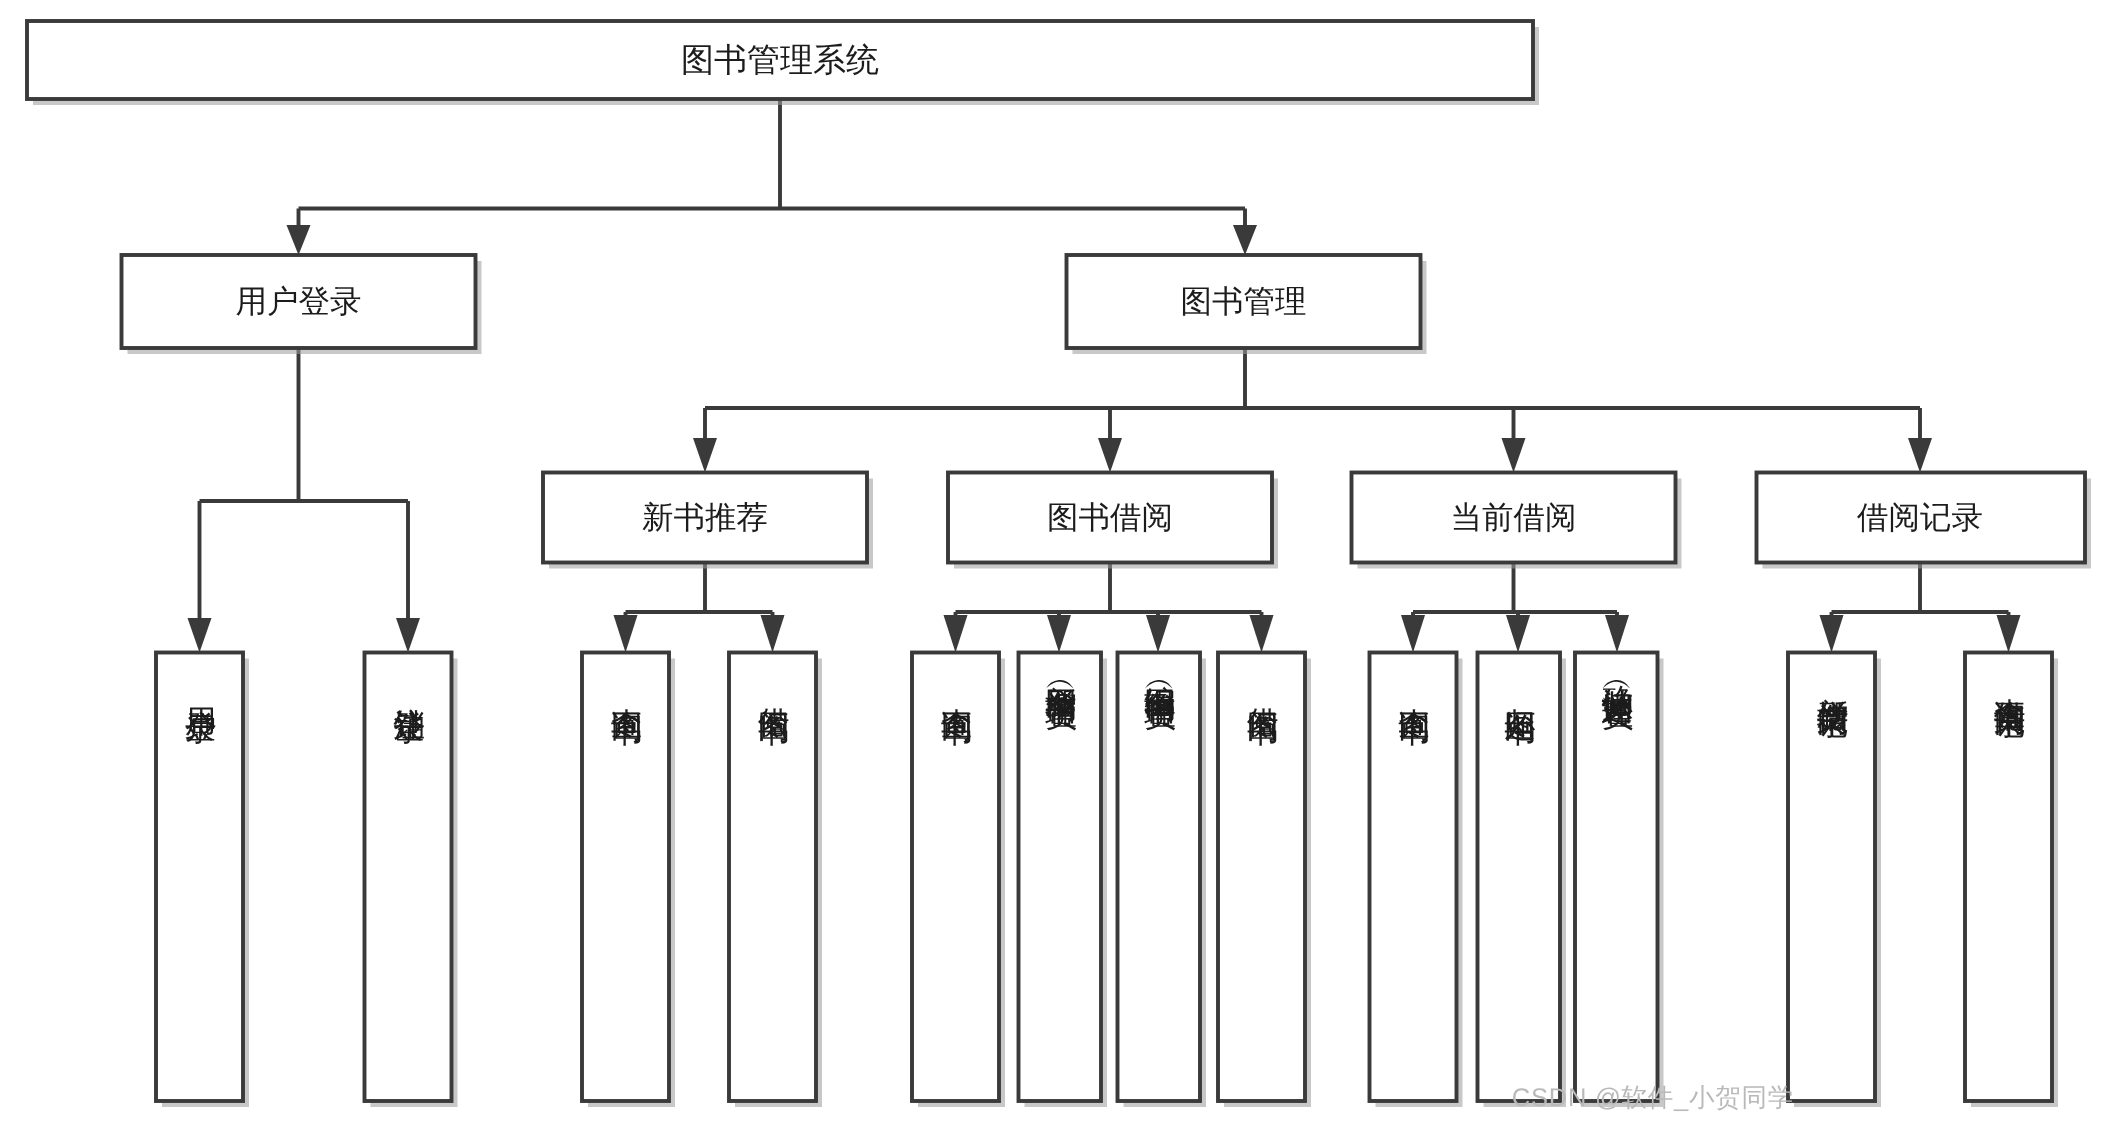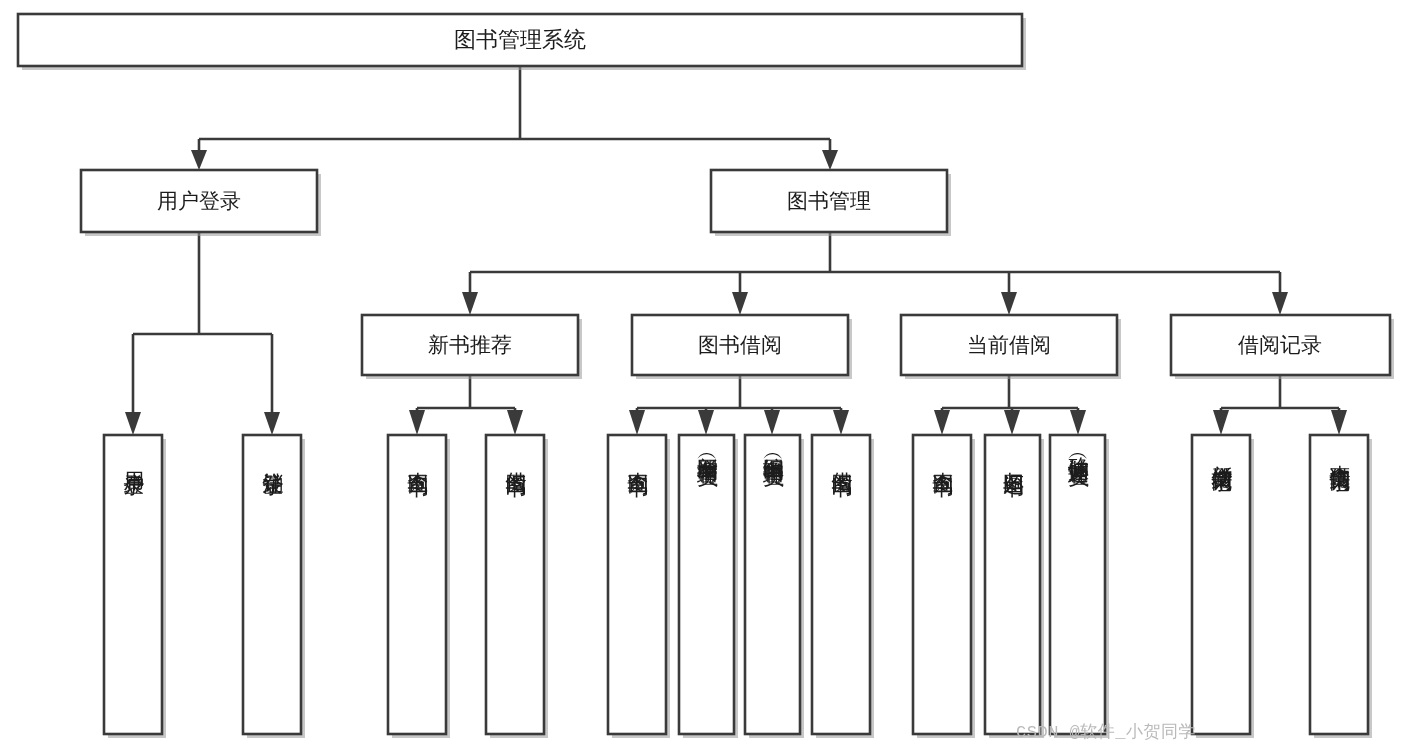--- a/index.html
+++ b/index.html
@@ -73,21 +73,21 @@
     line-height: 1.04;
     color: #1c1c1c;
     letter-spacing: 1.5px;
     white-space: nowrap;
     text-align: left;
   }
   .watermark {
     position: absolute;
     right: 8px;
     bottom: 4px;
-    font-family: Liberation Mono, monospace;
+    font-family: Liberation Sans, sans-serif;
     font-size: 17px;
     color: #b9b9b9;
     letter-spacing: 0.5px;
     user-select: none;
     white-space: nowrap;
   }
 </style>
 </head>
 <body>
 

